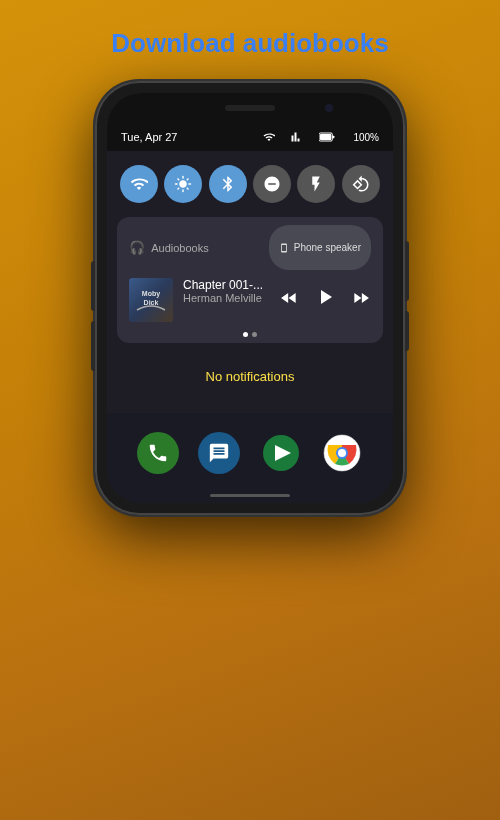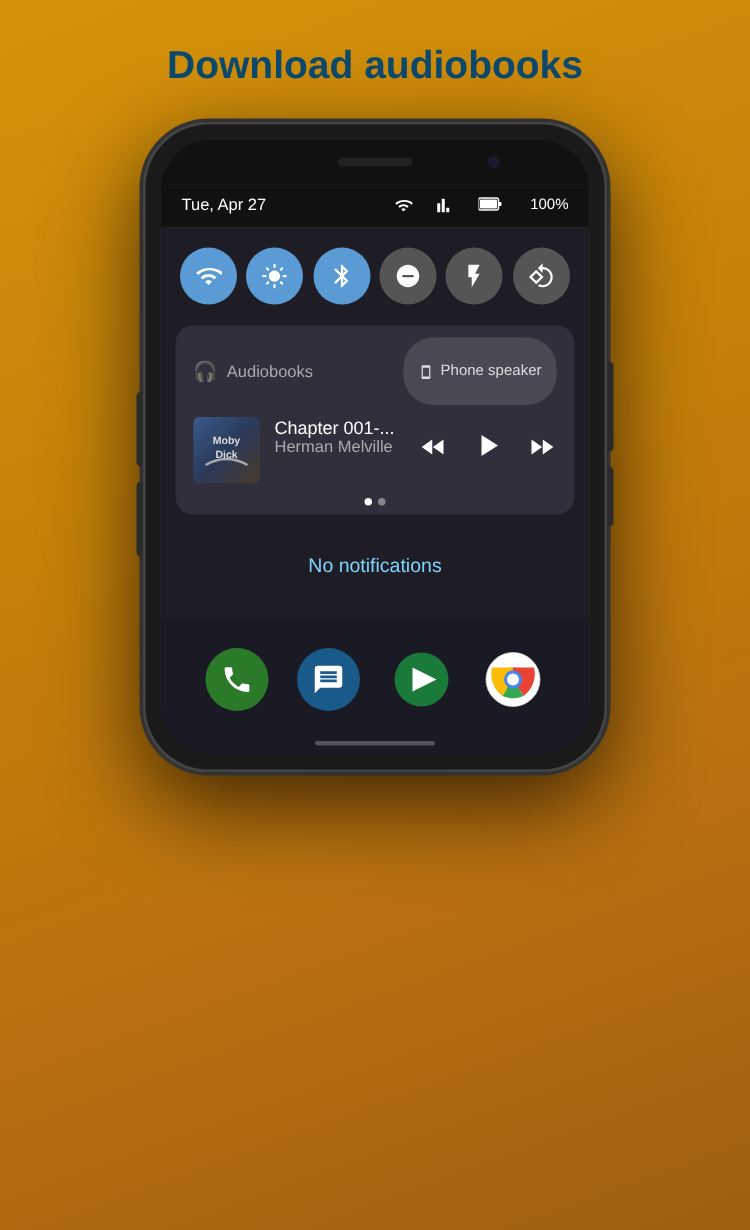--- a/index.html
+++ b/index.html
@@ -11,21 +11,21 @@
       font-family: 'Arial', sans-serif;
       background: linear-gradient(160deg, #d4920a 0%, #c48008 40%, #b87010 70%, #a06010 100%);
       display: flex;
       flex-direction: column;
       align-items: center;
     }
 
     .headline {
       text-align: center;
       padding: 28px 30px 18px;
-      color: #0c4a6e;
+      color: #3b82f6;
     }
 
     .headline-line1 {
       font-size: 26px;
       font-weight: 600;
       display: block;
     }
 
     .headline-line2 {
       font-size: 26px;
@@ -148,21 +148,21 @@
 
     .status-time {
       font-size: 11px;
       color: #fff;
       font-weight: 500;
     }
 
     .status-icons {
       margin-left: auto;
       display: flex;
-      align-items: flex-start;
+      align-items: center;
       gap: 16px;
     }
 
     .status-icon {
       color: #fff;
       font-size: 10px;
     }
 
     .battery-text {
       font-size: 10px;
@@ -307,21 +307,21 @@
     }
 
     .dot-active {
       background: #fff;
     }
 
     .no-notifications {
       text-align: center;
       padding: 20px;
       font-size: 13px;
-      color: #7dd3fc;
+      color: #fde047;
     }
 
     .phone-home-area {
       position: absolute;
       bottom: 0;
       left: 0;
       right: 0;
       height: 90px;
       background: #1a1a24;
       display: flex;

